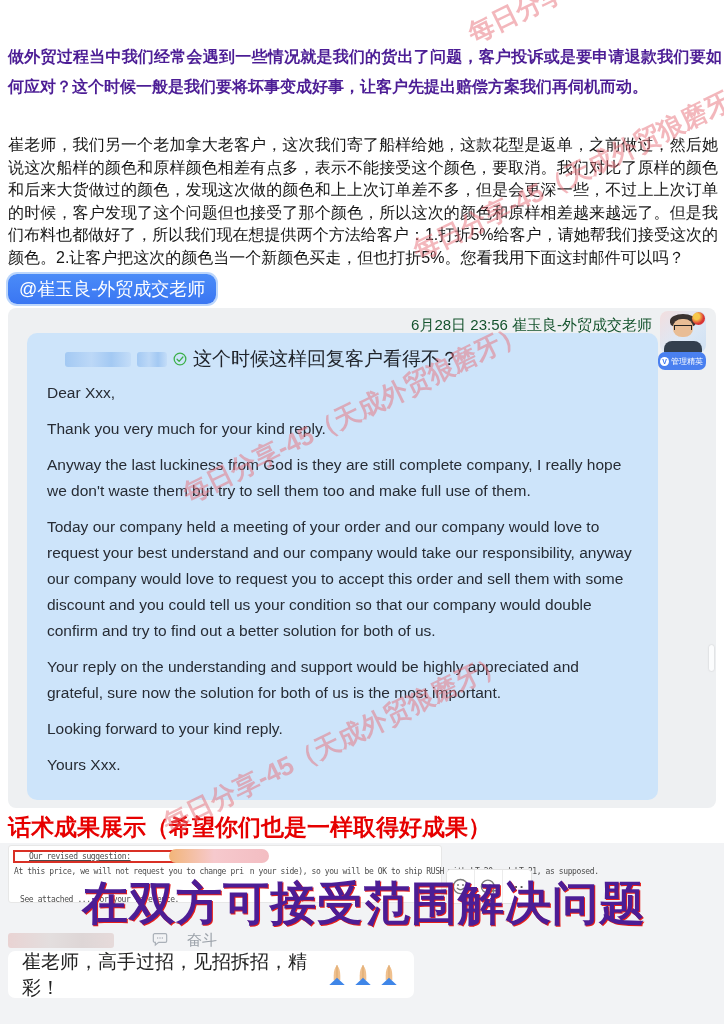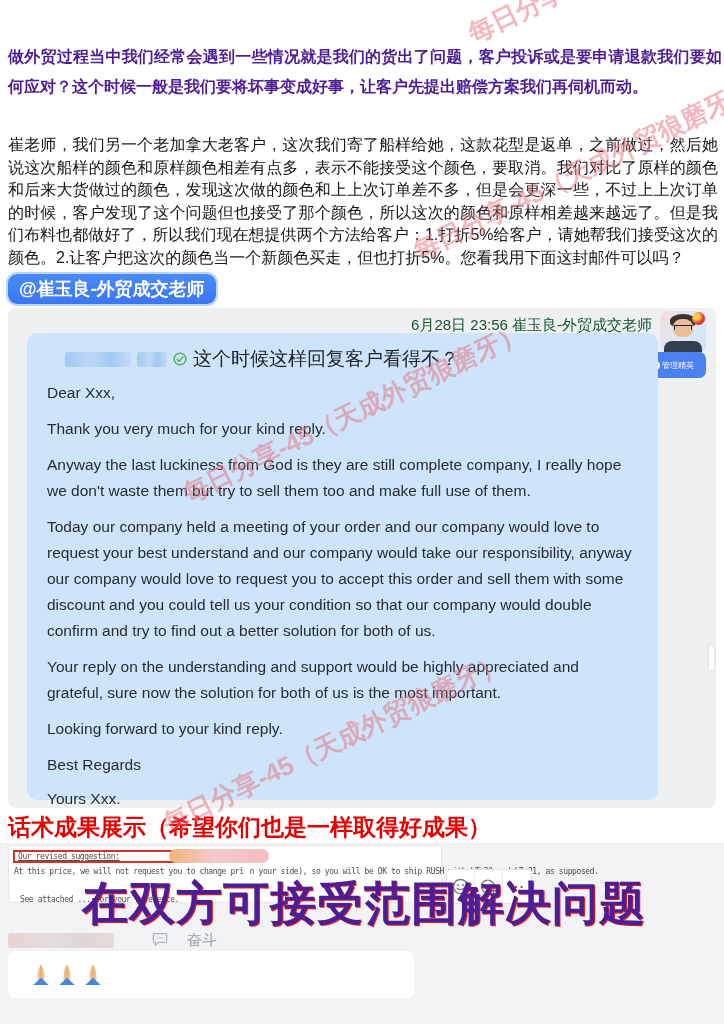--- a/index.html
+++ b/index.html
@@ -8,52 +8,52 @@
     position:relative;width:724px;height:1024px;overflow:hidden;background:#fff;
     font-family:"Liberation Sans","DejaVu Sans",sans-serif;
   }
   
   .title{position:absolute;left:8px;top:8px;width:712px;font-size:25px;font-weight:bold;color:#e60000;white-space:nowrap;}
   .intro{position:absolute;left:8px;top:42px;width:714px;font-size:16px;font-weight:bold;color:#4c1d95;line-height:30px;text-align:justify;}
   
   .question{position:absolute;left:8px;top:134px;width:710px;font-size:16px;color:#161616;line-height:22.6px;text-align:justify;}
   
   .mention{position:absolute;left:8px;top:274px;height:30px;padding:0 11px;display:flex;align-items:center;
-    background:linear-gradient(180deg,#4a8bf8,#3a76f2);border-radius:9px;color:#fff;font-size:18px;font-weight:700;
+    background:linear-gradient(180deg,#4a8bf8,#3a76f2);border-radius:9px;color:#fff;font-size:18px;font-weight:400;
     box-shadow:0 0 0 2px #bcd6fb;}
   
   .panel{position:absolute;left:8px;top:308px;width:708px;height:500px;background:#eef0f2;border-radius:8px;}
   .meta{position:absolute;right:64px;top:8px;font-size:15px;color:#14532d;white-space:nowrap;}
   .avatar{position:absolute;right:10px;top:3px;width:46px;height:42px;border-radius:8px;overflow:hidden;
     background:linear-gradient(135deg,#f3dede 0%,#dce8f6 55%,#cfe0f2 100%);}
   .avatar .hair{position:absolute;left:10px;top:3px;width:26px;height:14px;border-radius:50% 50% 40% 40%;background:#3a3230;}
   .avatar .face{position:absolute;left:13px;top:8px;width:20px;height:18px;border-radius:45%;background:#e9bd95;}
   .avatar .glasses{position:absolute;left:14px;top:14px;width:18px;height:5px;border-top:1.5px solid #222;border-left:1.5px solid #222;border-right:1.5px solid #222;}
   .avatar .body{position:absolute;left:4px;bottom:-2px;width:38px;height:14px;border-radius:8px 8px 0 0;background:#333f4e;}
   .avatar .emblem{position:absolute;right:1px;top:1px;width:13px;height:13px;border-radius:50%;background:radial-gradient(circle at 35% 35%,#f6c84c 25%,#d93535 60%);}
-  .vpill{position:absolute;right:10px;top:44px;height:26px;display:flex;align-items:center;gap:2px;padding:0 12px 0 2px;
+  .vpill{position:absolute;right:10px;top:44px;height:18px;display:flex;align-items:center;gap:2px;padding:0 3px 0 2px;
     background:#4a80f0;border-radius:7px;color:#fff;font-size:8px;white-space:nowrap;}
   .vpill .vdot{width:9px;height:9px;border-radius:50%;background:#fff;color:#3a76f2;font-size:7px;font-weight:bold;display:flex;align-items:center;justify-content:center;}
   
   .bubble{position:absolute;left:19px;top:25px;width:631px;height:467px;background:#cde4fa;border-radius:10px;padding:13px 20px 10px 20px;color:#272c34;}
   .introline{display:flex;align-items:center;gap:6px;font-size:19px;color:#20242b;margin-bottom:4px;}
   .nameblur{height:15px;border-radius:3px;background:linear-gradient(90deg,#a3c9f3,#bcd8f7 40%,#a3c9f3 70%,#c4ddf8);}
   .nb1{width:66px;margin-left:18px;}
   .nb2{width:30px;}
   .bubble p{margin:8px 0 10px 0;font-size:15.5px;line-height:26px;}
   .bubble p.sig{margin-bottom:0;}
   .checkicon{width:14px;height:14px;flex:0 0 auto;}
   
   .scrollthumb{position:absolute;right:2px;top:337px;width:5px;height:26px;border-radius:3px;background:#fbfcfd;box-shadow:0 0 2px rgba(0,0,0,.18);}
   
   .results-heading{position:absolute;left:8px;top:812px;font-size:23px;font-weight:bold;color:#e60000;white-space:nowrap;}
   .bottom-section{position:absolute;left:0;top:843px;width:724px;height:181px;background:#f2f3f5;}
   .card{position:absolute;left:8px;top:2px;width:434px;height:58px;background:#fff;border:1px solid #e7e7e7;border-radius:3px;
     font-family:"DejaVu Sans Mono",monospace;font-size:8px;color:#4c4c4c;letter-spacing:-0.4px;}
-  .redbox{position:absolute;left:4px;top:4px;width:174px;height:13px;border:2px solid #d93025;display:flex;align-items:center;padding-left:3px;}
+  .redbox{position:absolute;left:4px;top:4px;width:174px;height:13px;border:2px solid #d93025;display:flex;align-items:center;padding-left:14px;}
   .redbox span{text-decoration:underline;white-space:nowrap;}
   .capsuleblur{position:absolute;left:160px;top:3px;width:100px;height:14px;border-radius:7px;
     background:linear-gradient(90deg,#f2b579,#f6c9cd 45%,#f3bdc2);filter:blur(.4px);}
   .cardline2{position:absolute;left:5px;top:21px;width:424px;white-space:nowrap;display:flex;align-items:center;}
   .cardline2 .gapblur{display:inline-block;width:112px;height:9px;border-radius:4px;background:#f7ecec;margin:0 3px;}
   .cardline3{position:absolute;left:11px;top:37px;white-space:nowrap;margin-top:12px;}
   
   .reaction-bar{position:absolute;left:446px;top:26px;display:flex;background:#fff;border:1px solid #e3e3e3;border-radius:5px;overflow:hidden;}
   .reaction-btn{width:28px;height:33px;display:flex;align-items:center;justify-content:center;border-right:1px solid #ececec;background:#fff;cursor:pointer;}
   .reaction-btn:last-child{border-right:none;}
@@ -114,21 +114,20 @@
           <path d="M7 12.5 L10.5 16 L17 8.5" stroke="#3db04b" stroke-width="2.2" fill="none" stroke-linecap="round" stroke-linejoin="round"></path>
         </svg>
         <span>这个时候这样回复客户看得不？</span>
       </div>
       <p>Dear Xxx,</p>
       <p>Thank you very much for your kind reply.</p>
       <p>Anyway the last luckiness from God is they are still complete company, I really hope we don't waste them but try to sell them too and make full use of them.</p>
       <p>Today our company held a meeting of your order and our company would love to request your best understand and our company would take our responsibility, anyway our company would love to request you to accept this order and sell them with some discount and you could tell us your condition so that our company would double confirm and try to find out a better solution for both of us.</p>
       <p>Your reply on the understanding and support would be highly appreciated and grateful, sure now the solution for both of us is the most important.</p>
       <p>Looking forward to your kind reply.</p>
-      <p class="sig">Best Regards</p>
       <p class="sig">Yours Xxx.</p>
     </div>
 
     <div class="scrollthumb"></div>
   </div>
 
   <div class="results-heading">话术成果展示（希望你们也是一样取得好成果）</div>
 
   <div class="bottom-section">
 
@@ -175,20 +174,21 @@
       <svg viewBox="0 0 24 24">
         <path d="M4 4 h16 a2 2 0 0 1 2 2 v9 a2 2 0 0 1 -2 2 h-10 l-5 4 v-4 h-1 a2 2 0 0 1 -2 -2 v-9 a2 2 0 0 1 2 -2 z" fill="none" stroke="#aab0b8" stroke-width="1.8"></path>
         <circle cx="8.5" cy="10.5" r="1.1" fill="#aab0b8"></circle>
           <circle cx="12" cy="10.5" r="1.1" fill="#aab0b8"></circle>
           <circle cx="15.5" cy="10.5" r="1.1" fill="#aab0b8"></circle>
       </svg>
       <span>奋斗</span>
     </div>
 
     <div class="msg-bubble">
+      <span>崔老师，高手过招，见招拆招，精彩！</span>
       <span class="hands">
         <svg viewBox="0 0 20 20">
             <path d="M10 1 C12 3.5 13 6.5 13 10.5 L13 14.5 L7 14.5 L7 10.5 C7 6.5 8 3.5 10 1 Z" fill="#efc08e"></path>
             <path d="M10 1 L10 14.5" stroke="#d9a368" stroke-width="0.8"></path>
             <path d="M3 19 L10 12.5 L17 19 Z" fill="#3f86e8"></path>
           </svg>
         <svg viewBox="0 0 20 20">
             <path d="M10 1 C12 3.5 13 6.5 13 10.5 L13 14.5 L7 14.5 L7 10.5 C7 6.5 8 3.5 10 1 Z" fill="#efc08e"></path>
             <path d="M10 1 L10 14.5" stroke="#d9a368" stroke-width="0.8"></path>
             <path d="M3 19 L10 12.5 L17 19 Z" fill="#3f86e8"></path>

